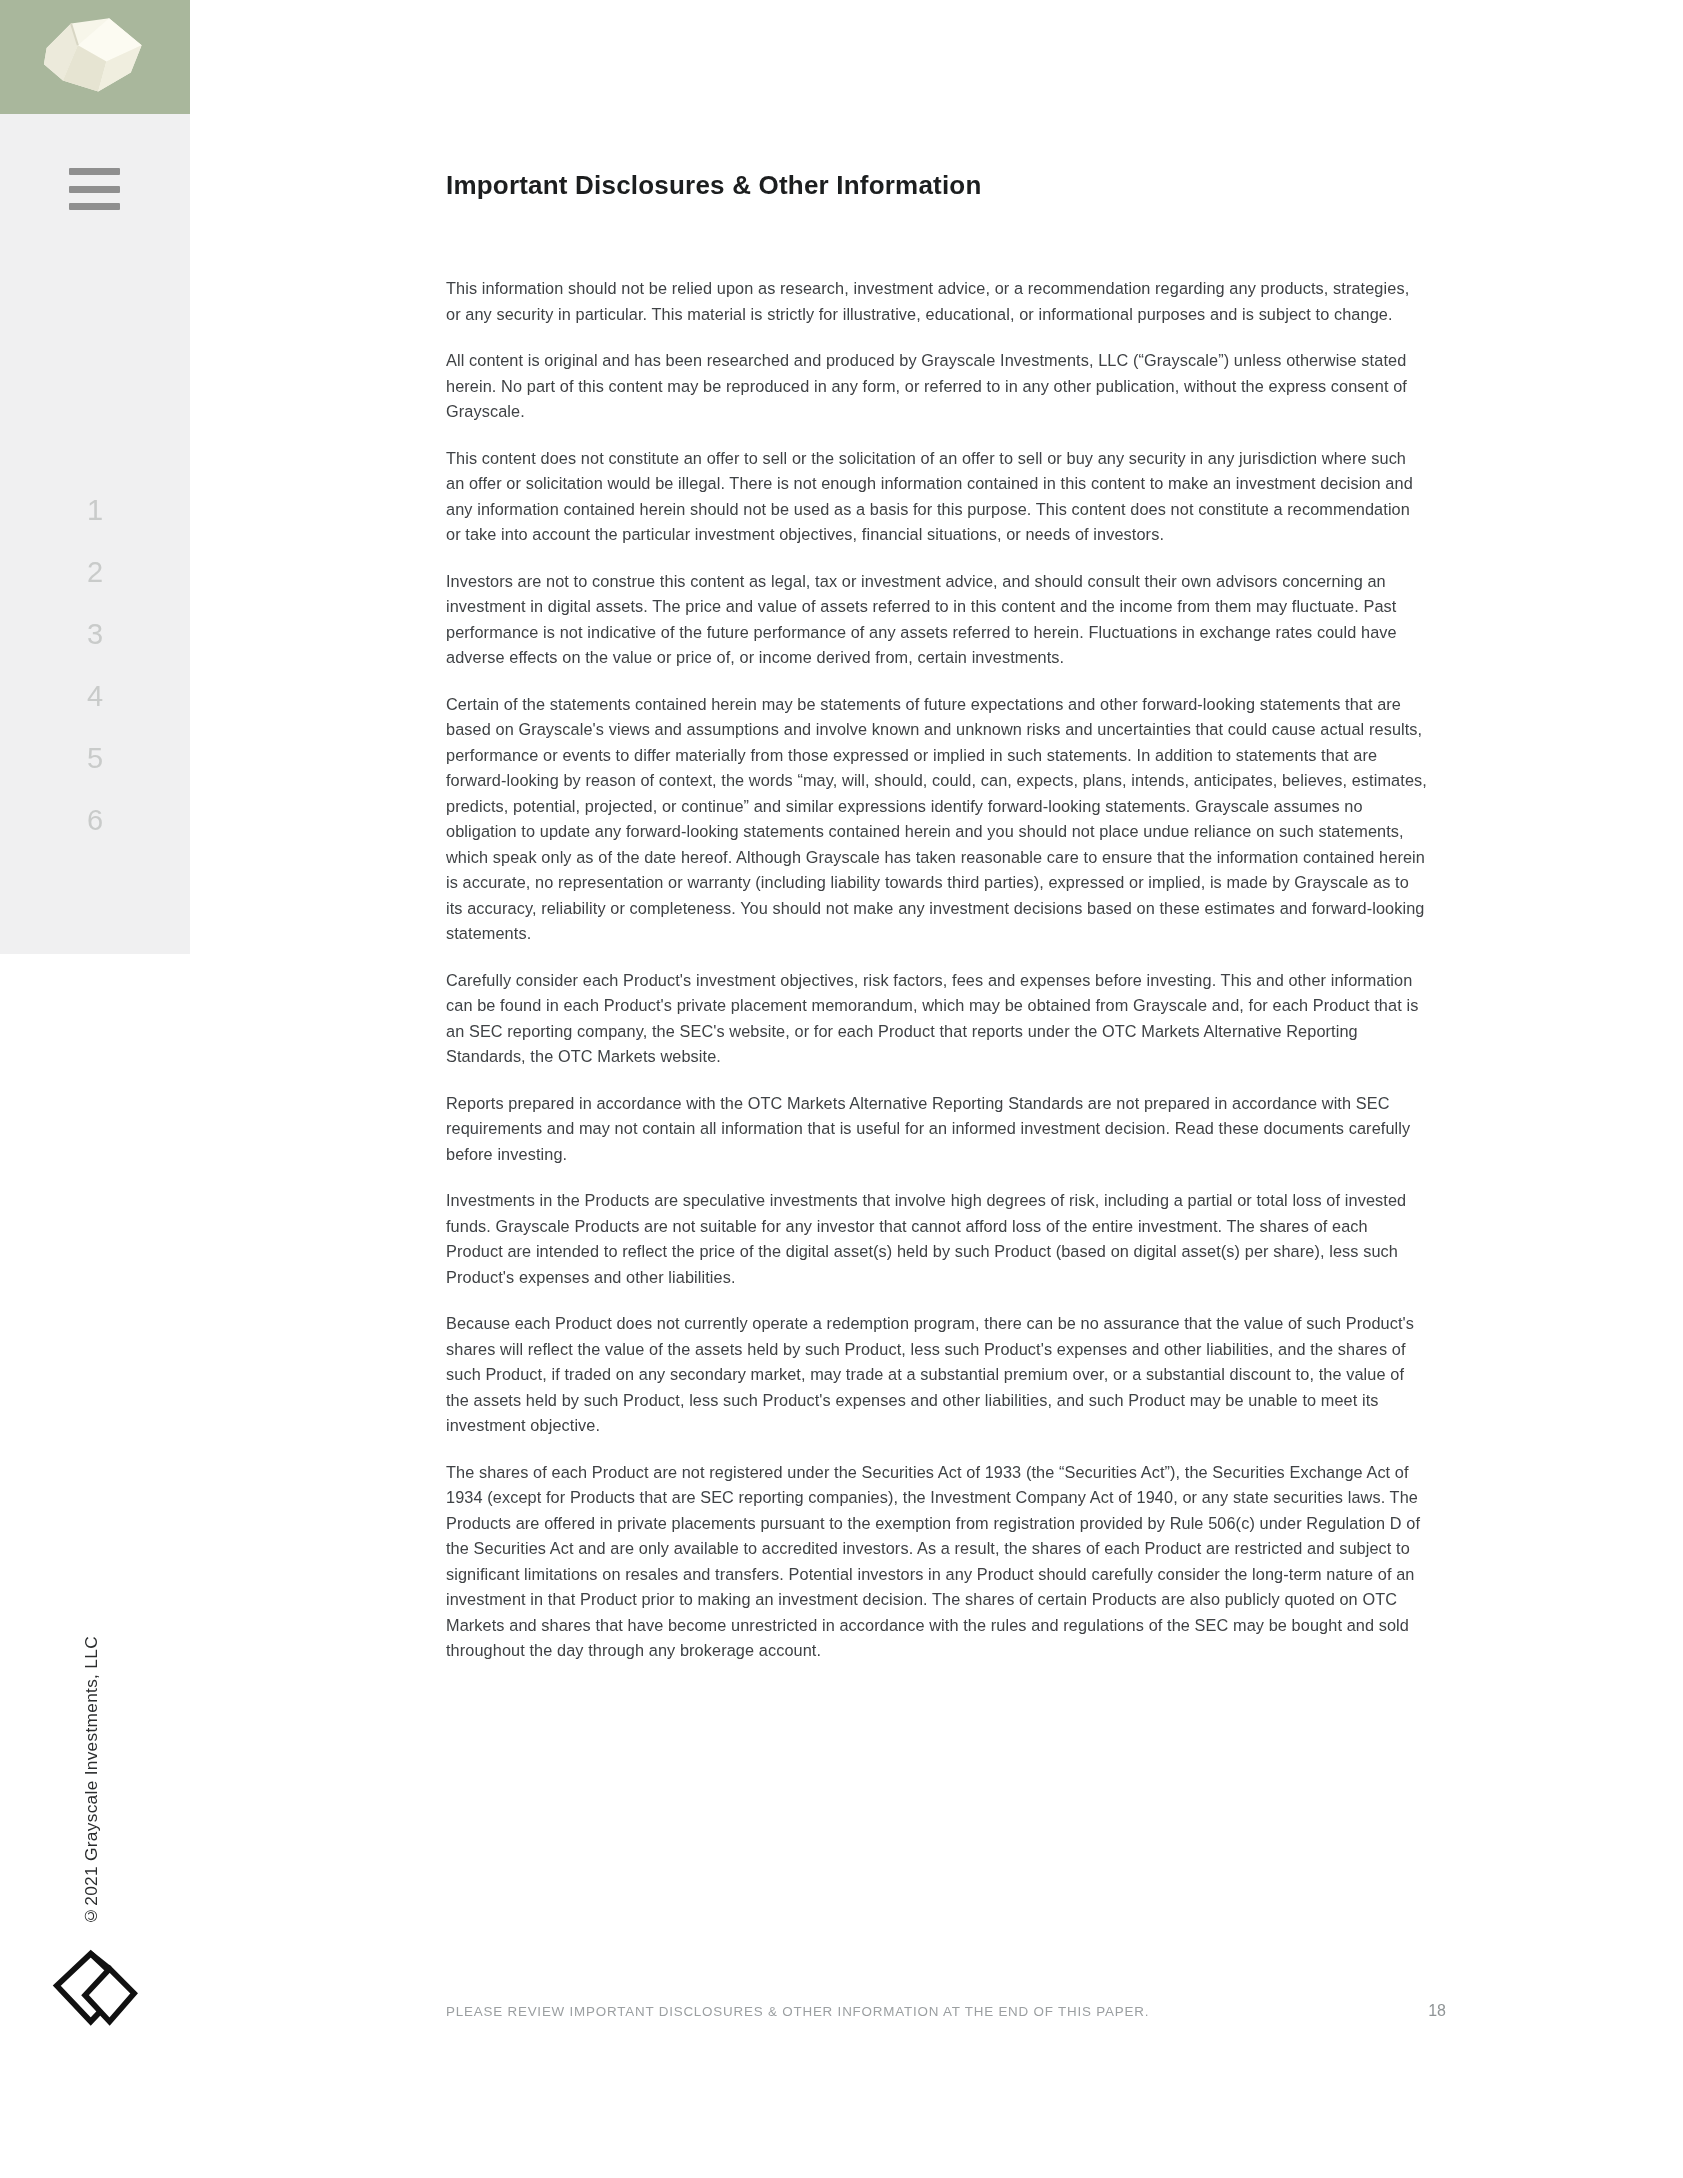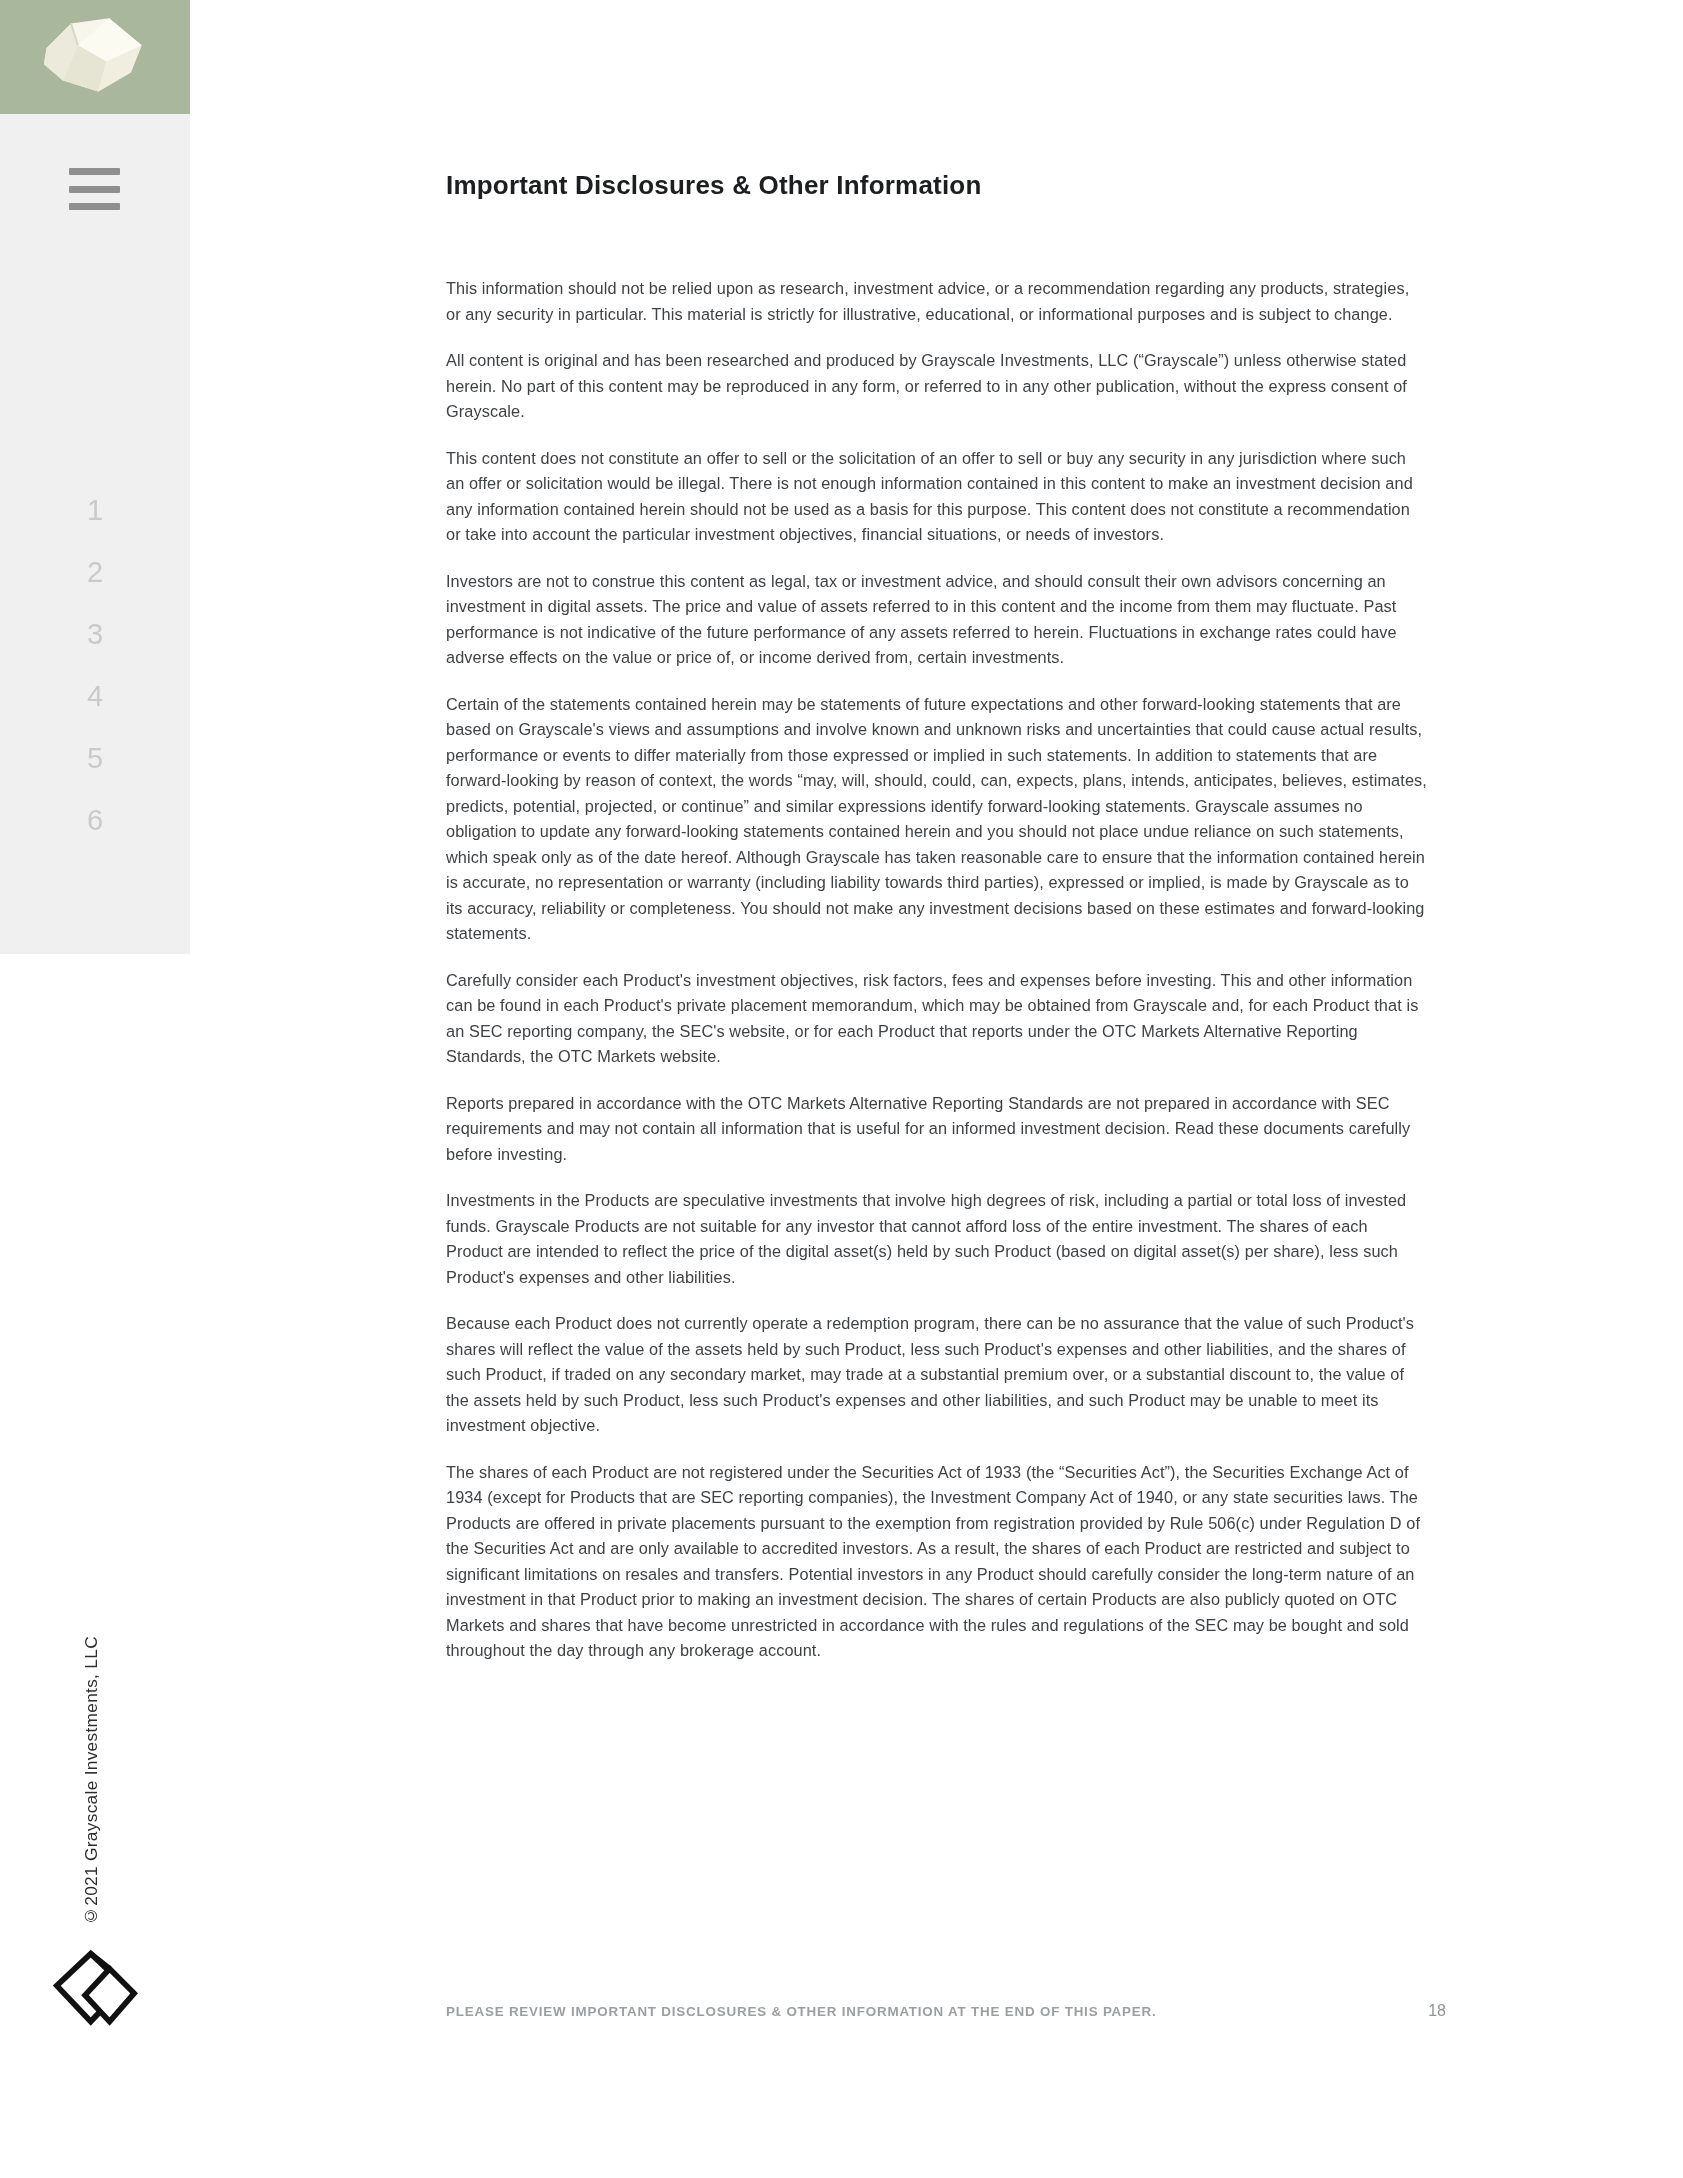--- a/index.html
+++ b/index.html
@@ -83,21 +83,21 @@
   
   .footer {
     position: absolute; left: 446px; top: 2002px;
     width: 1000px;
     display: flex; justify-content: space-between; align-items: baseline;
   }
   .footer .disclaimer {
     font-size: 13.4px;
     letter-spacing: 0.8px;
     color: #9b9fa1;
-    font-weight: 700;
+    font-weight: 400;
   }
   .footer .page-number {
     font-size: 16px;
     color: #8f9496;
   }
 </style>
 </head>
 <body>
 
 <div class="page">

